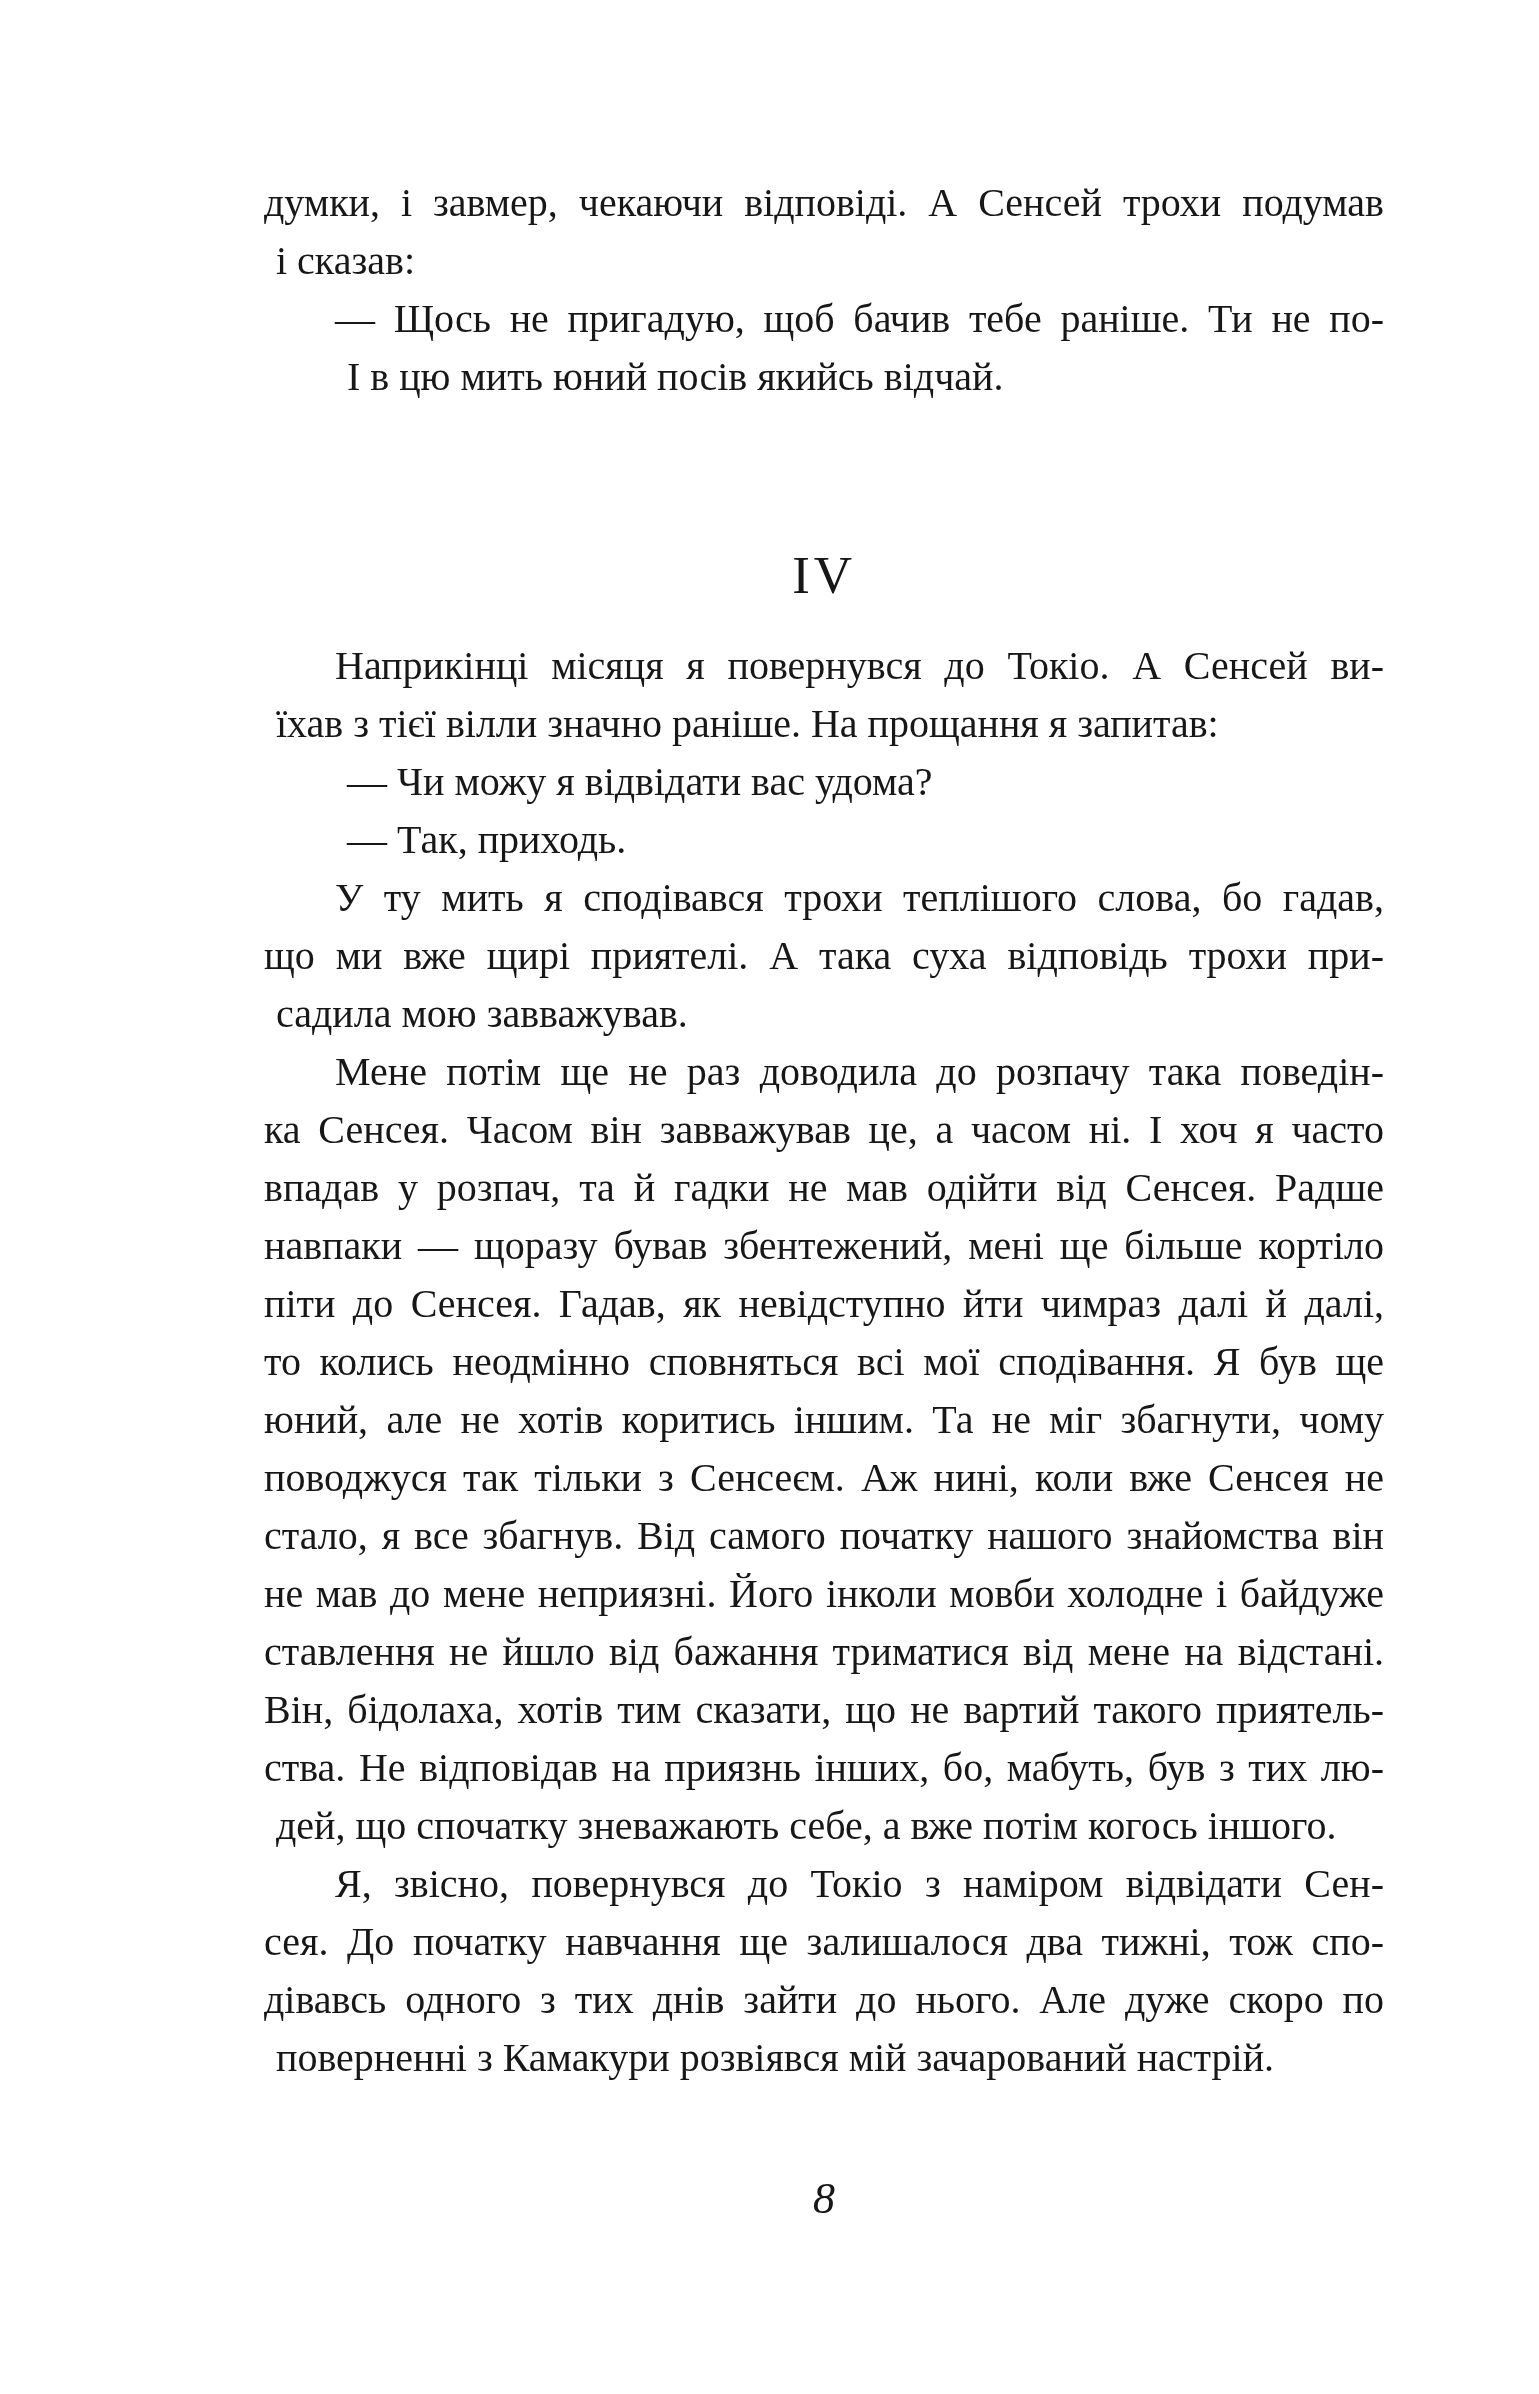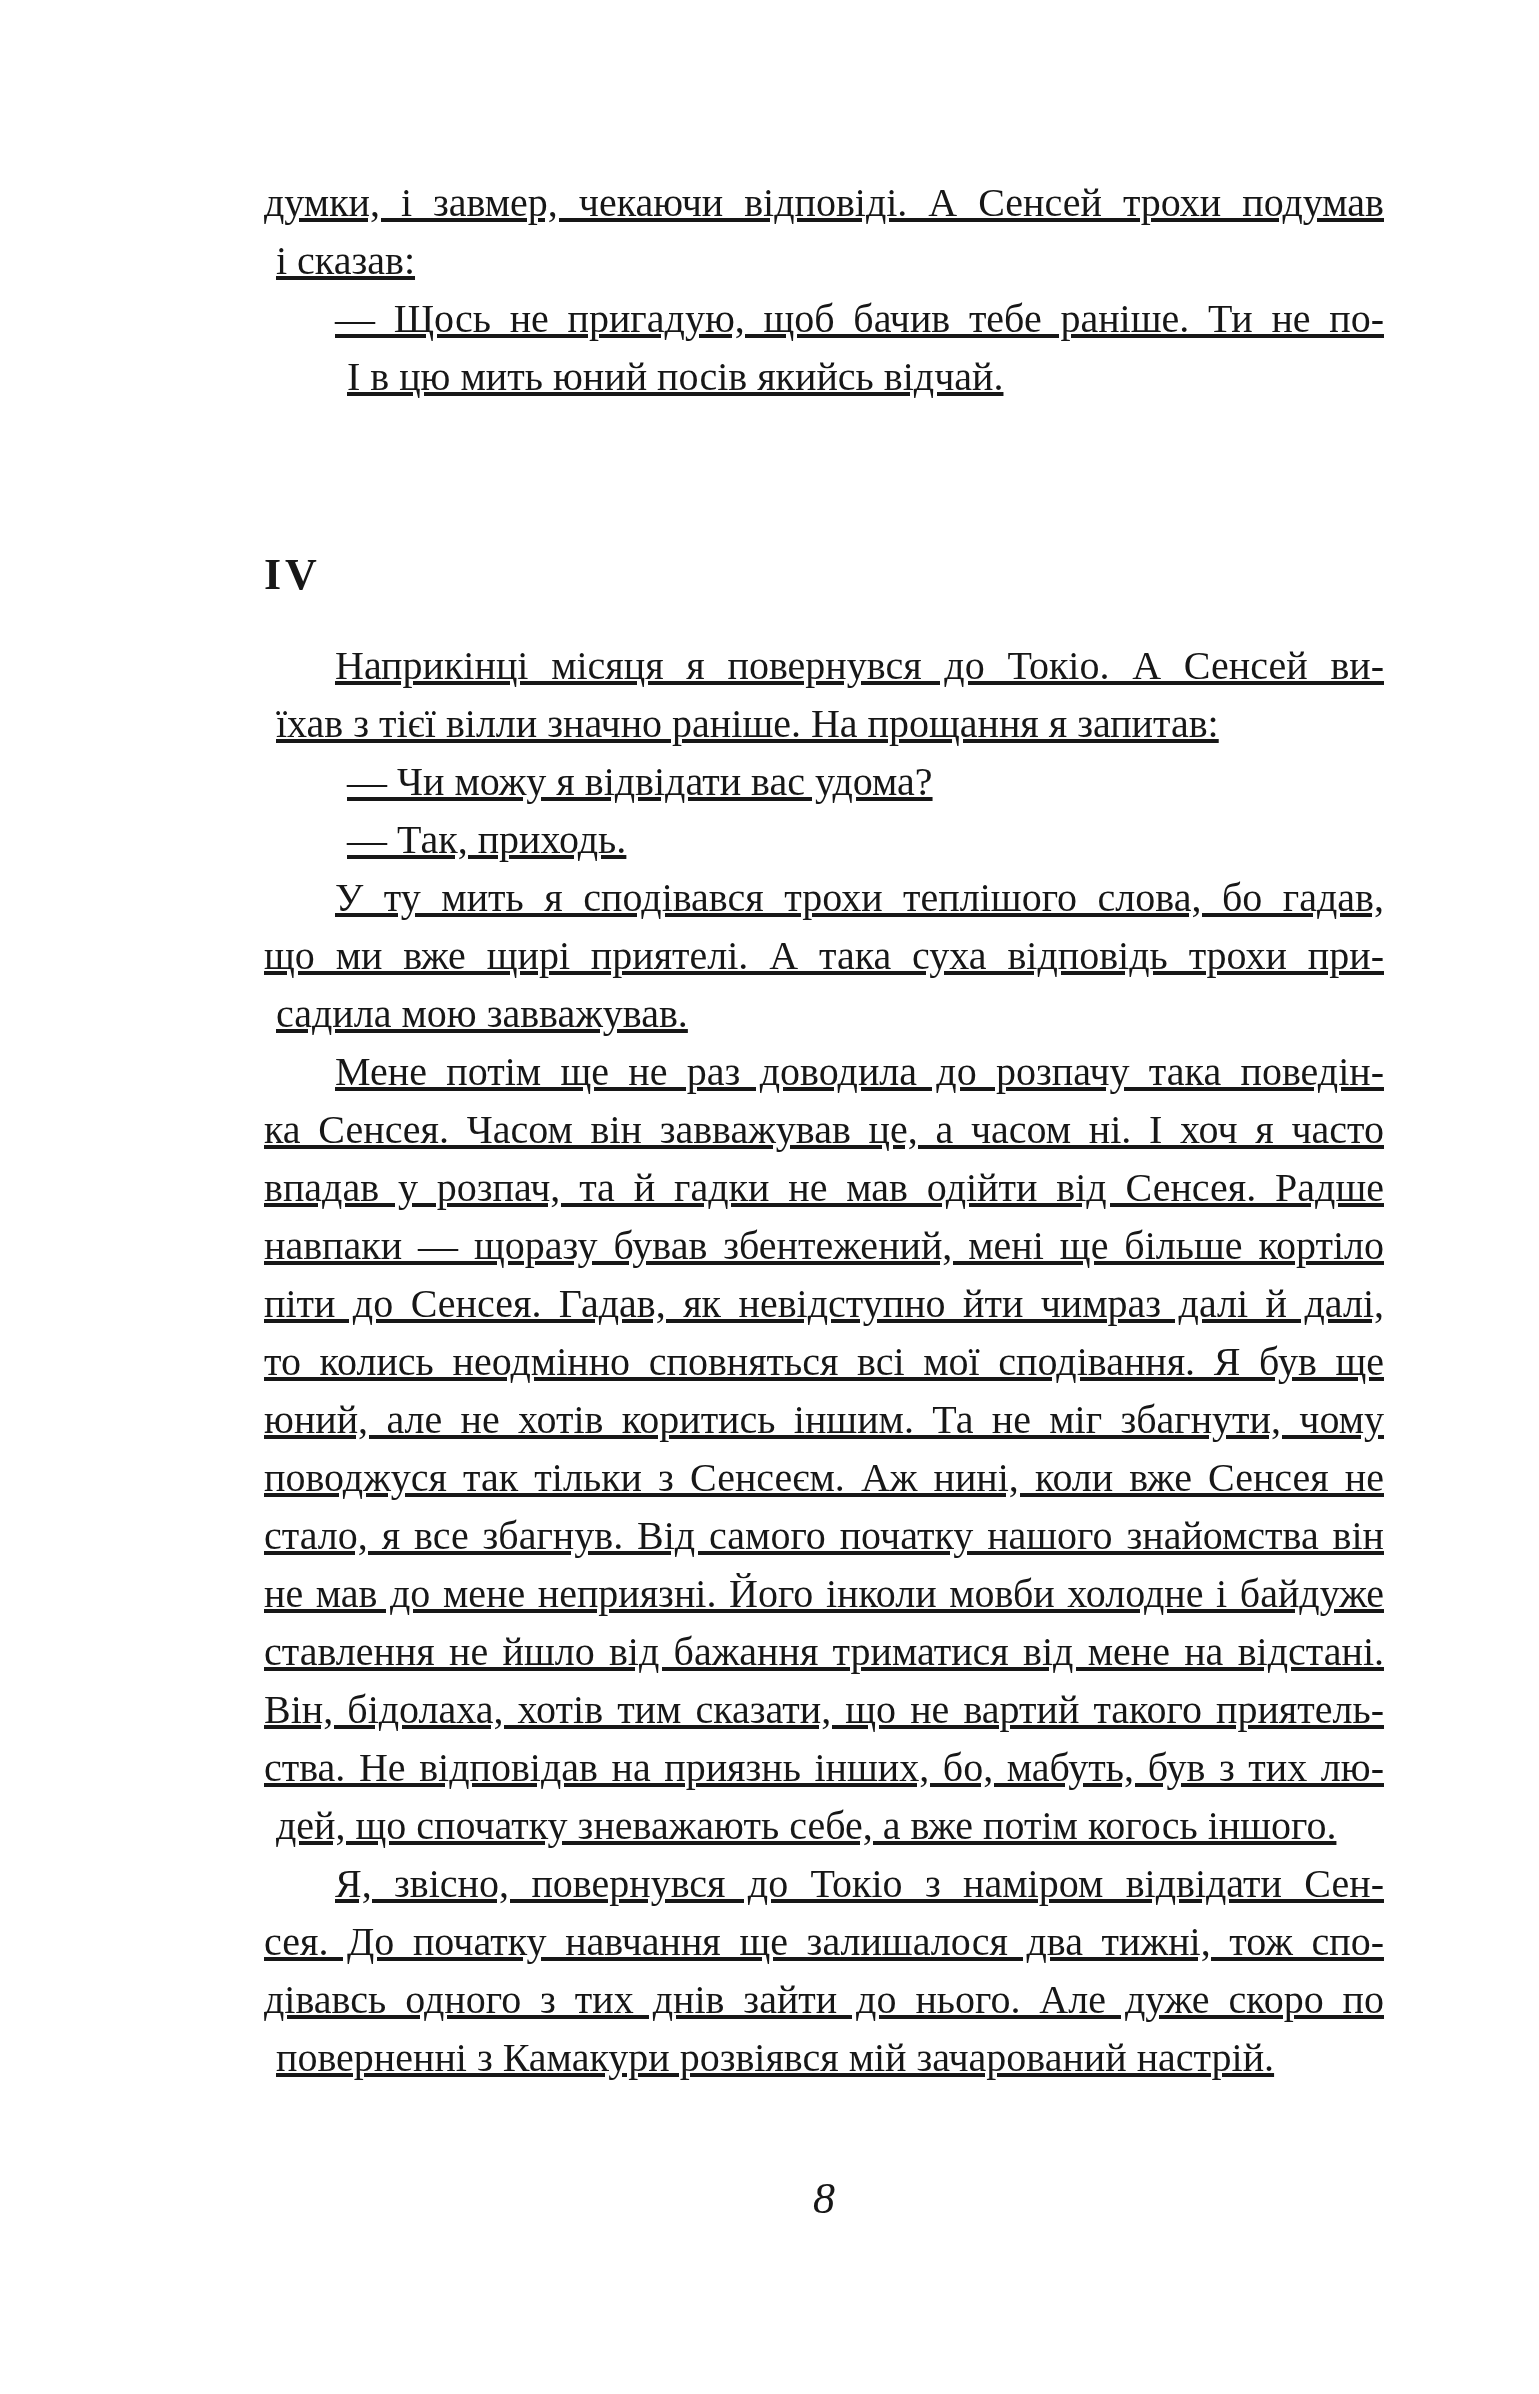--- a/index.html
+++ b/index.html
@@ -16,21 +16,20 @@
     overflow: hidden;
   }
   .page {
     position: absolute;
     inset: 0;
   }
   .text-block {
     position: absolute;
     left: 264px;
     width: 1120px;
-    text-decoration: underline;
   }
   .line {
     height: 58px;
     line-height: 58px;
     font-size: 40px;
     text-align: justify;
     text-align-last: justify;
     text-justify: inter-word;
   }
   .line.para-end {
@@ -40,22 +39,23 @@
   .line.indent {
     text-indent: 71px;
   }
   .heading {
     position: absolute;
     left: 264px;
     width: 1120px;
     top: 546px;
     height: 58px;
     line-height: 58px;
-    font-weight: bold;
-    font-size: 44px;
+    text-align: center;
+    font-weight: normal;
+    font-size: 53px;
     letter-spacing: 3.9px;
   }
   .page-number {
     position: absolute;
     left: 264px;
     width: 1120px;
     top: 2170px;
     height: 58px;
     line-height: 58px;
     text-align: center;

